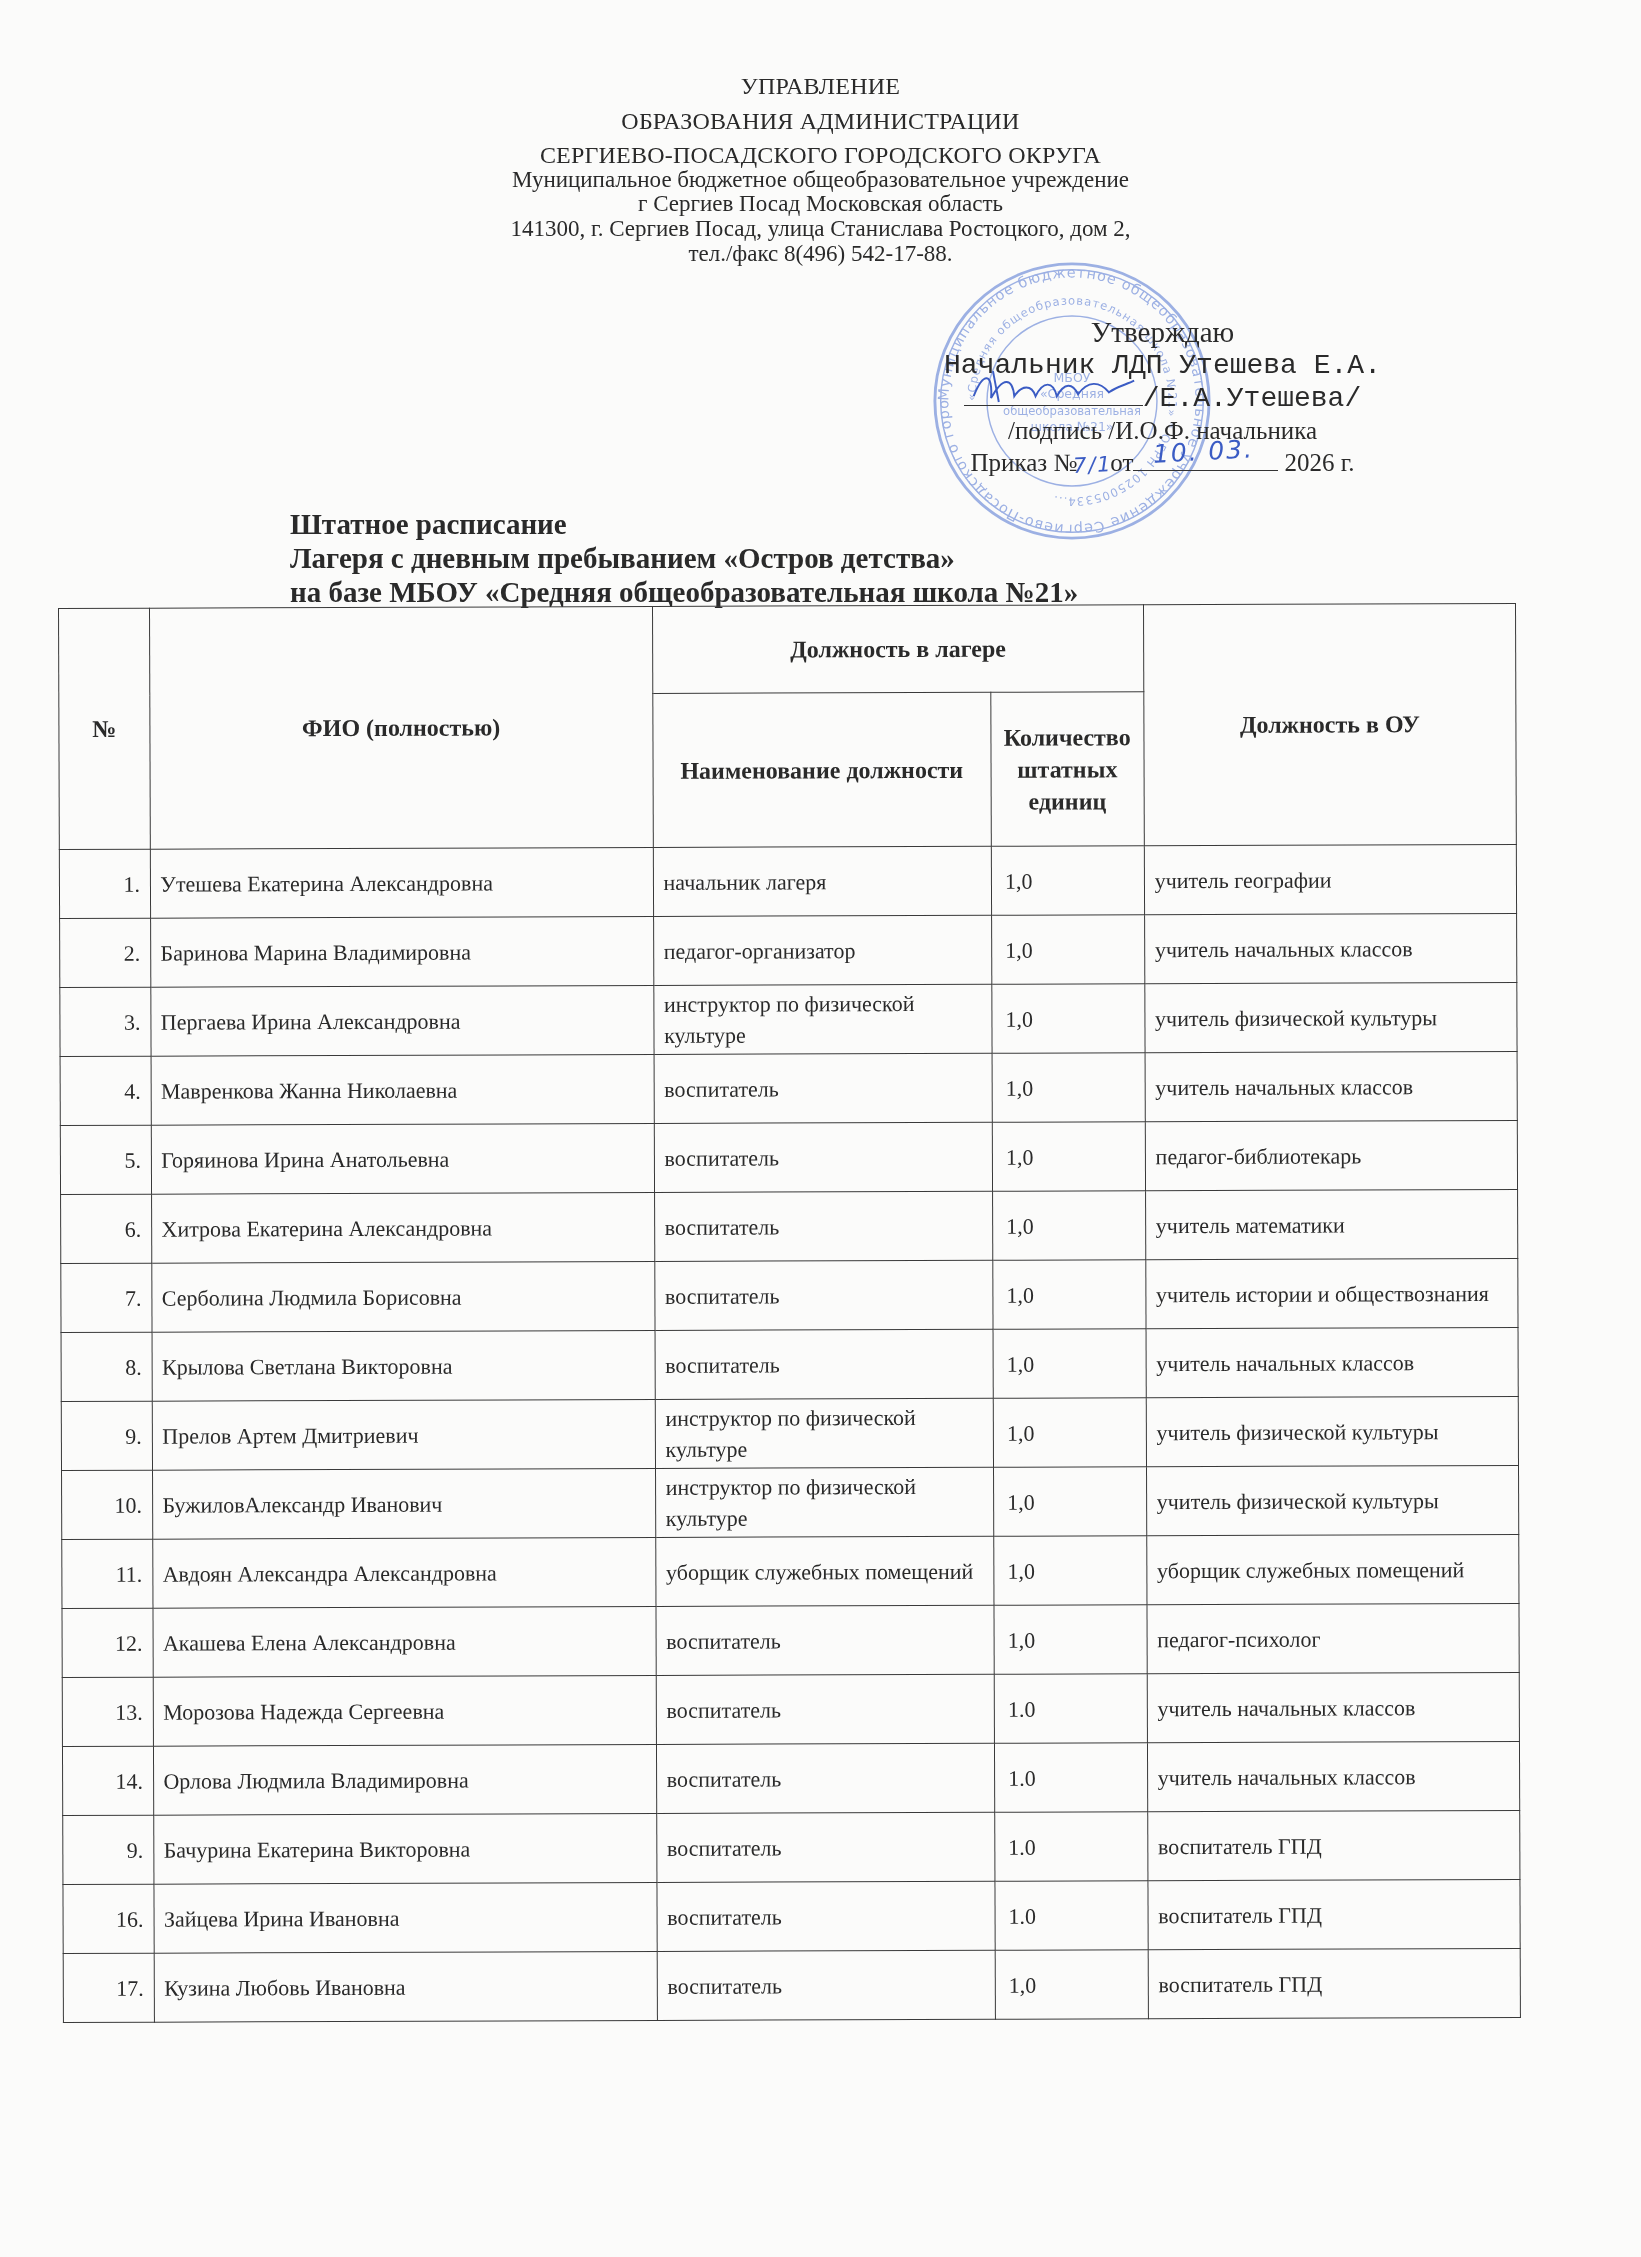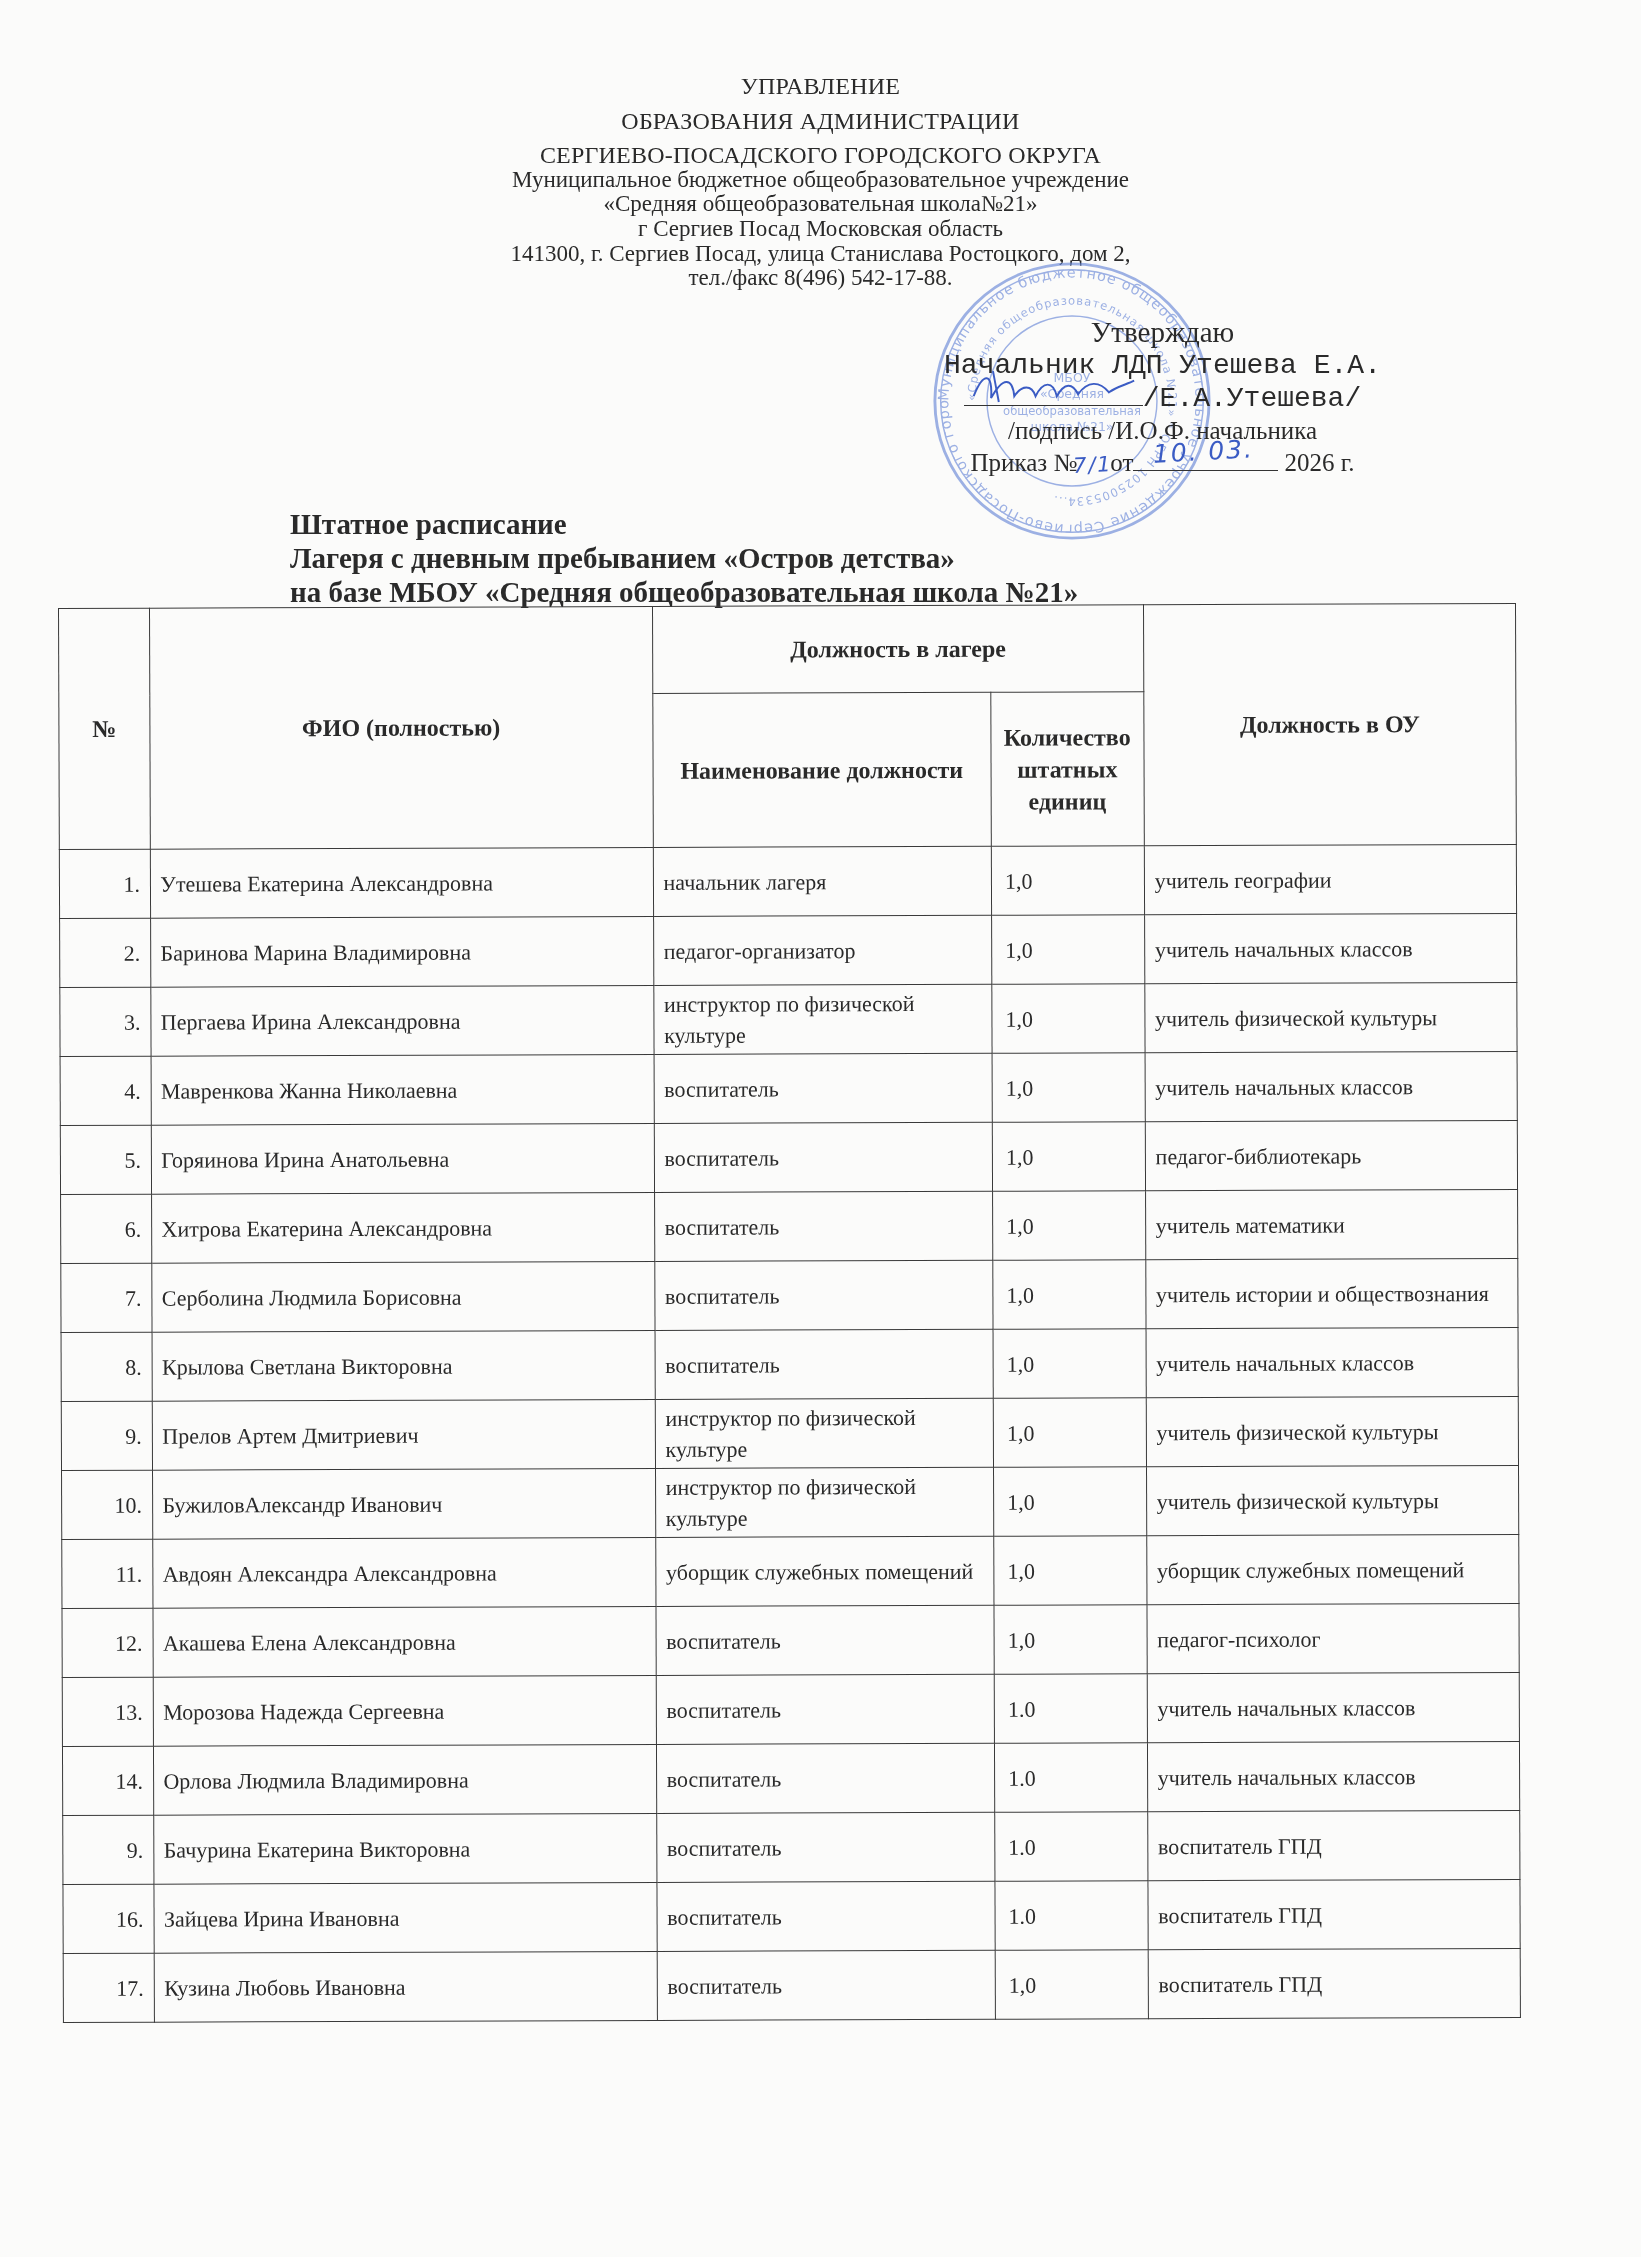--- a/index.html
+++ b/index.html
@@ -60,21 +60,20 @@
   .cnt { padding-left: 13.5px !important; }
 </style>
 </head>
 <body>
 
 <div class="letterhead">
   <div class="caps">УПРАВЛЕНИЕ</div>
   <div class="caps">ОБРАЗОВАНИЯ АДМИНИСТРАЦИИ</div>
   <div class="caps">СЕРГИЕВО-ПОСАДСКОГО ГОРОДСКОГО ОКРУГА</div>
   <div>Муниципальное бюджетное общеобразовательное учреждение</div>
-  <div>«Средняя общеобразовательная школа№21»</div>
   <div>г Сергиев Посад Московская область</div>
   <div>141300, г. Сергиев Посад, улица Станислава Ростоцкого, дом 2,</div>
   <div>тел./факс 8(496) 542-17-88.</div>
 </div>
 
 <svg class="stamp" viewBox="0 0 300 290">
   <defs>
     <path id="outerArc" d="M 150 145 m -128 0 a 128 128 0 1 1 256 0 a 128 128 0 1 1 -256 0"></path>
     <path id="innerArc" d="M 150 145 m -100 0 a 100 100 0 1 1 200 0 a 100 100 0 1 1 -200 0"></path>
   </defs>

